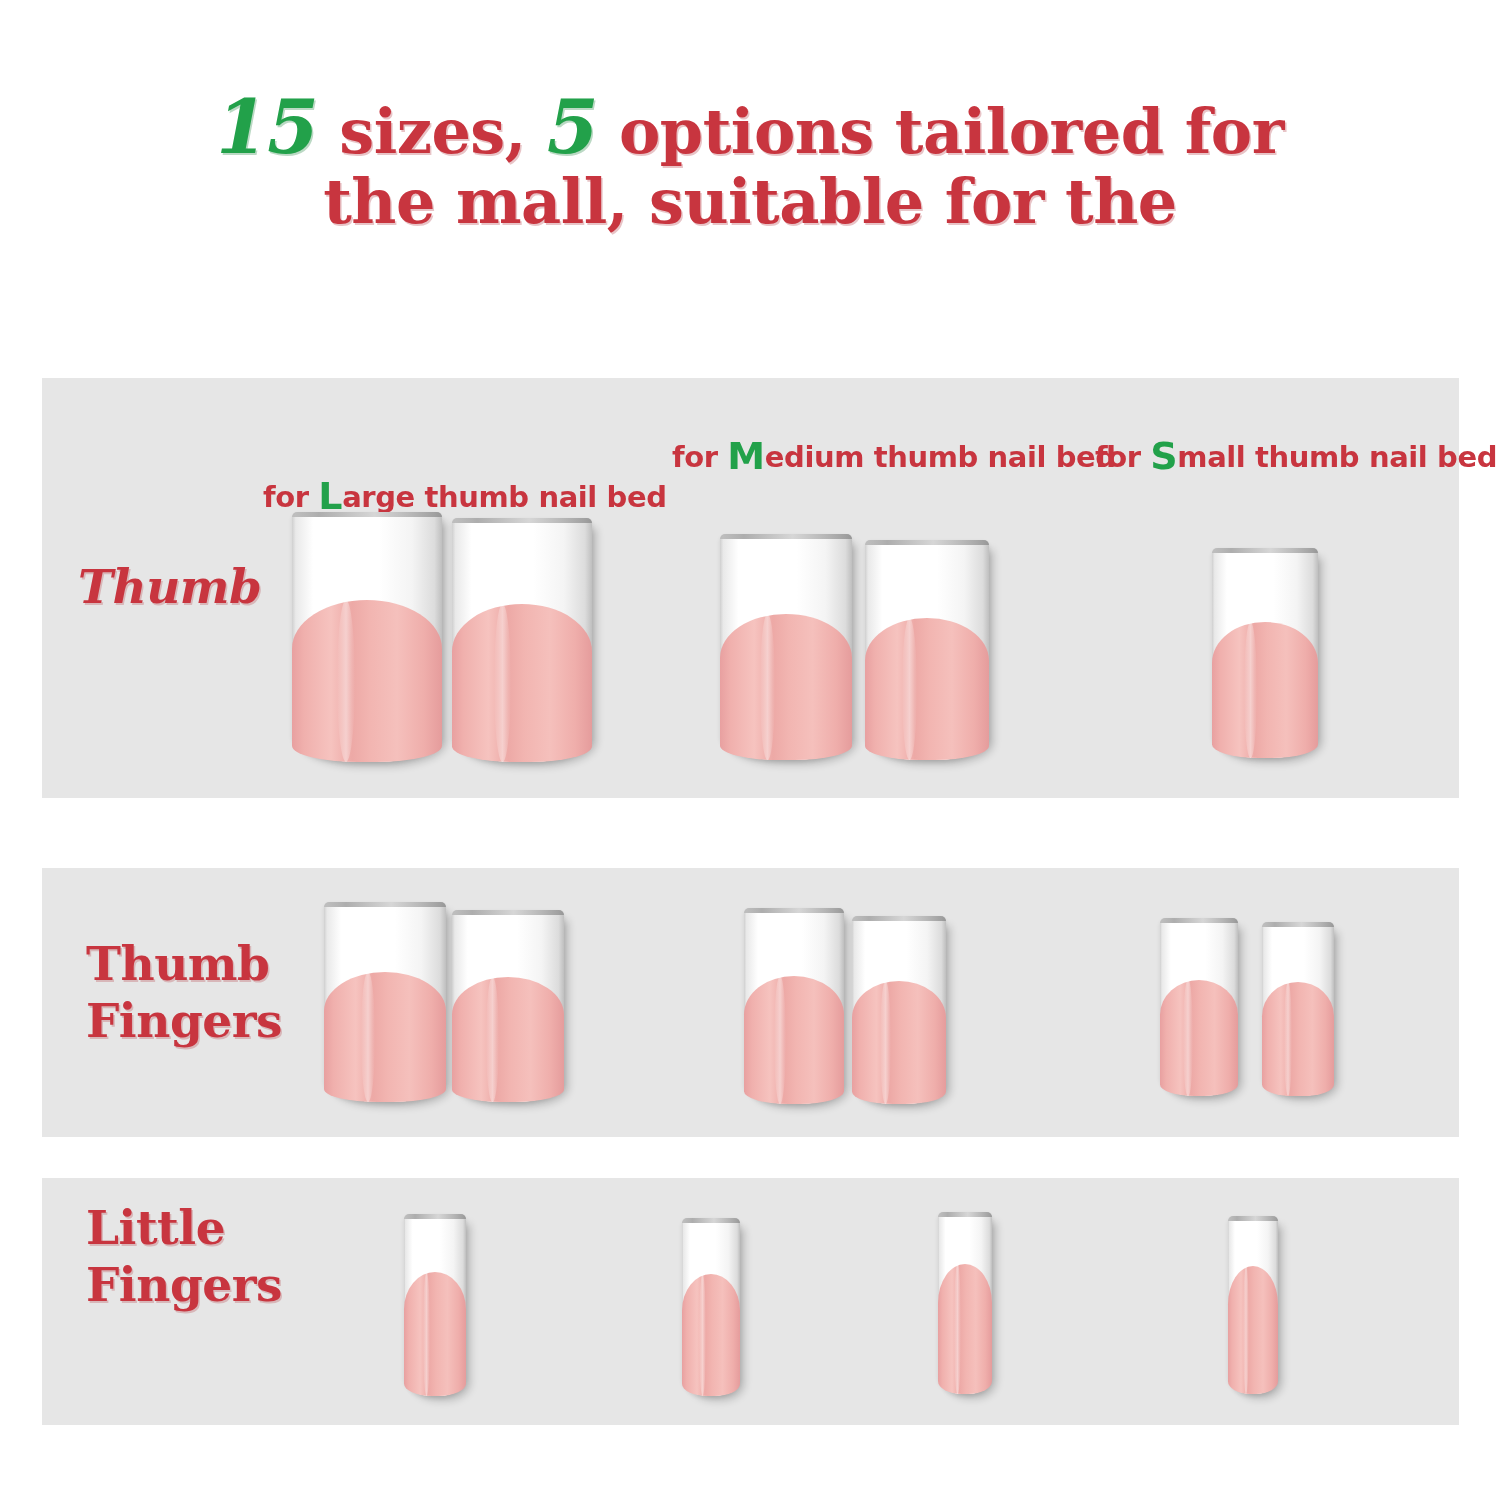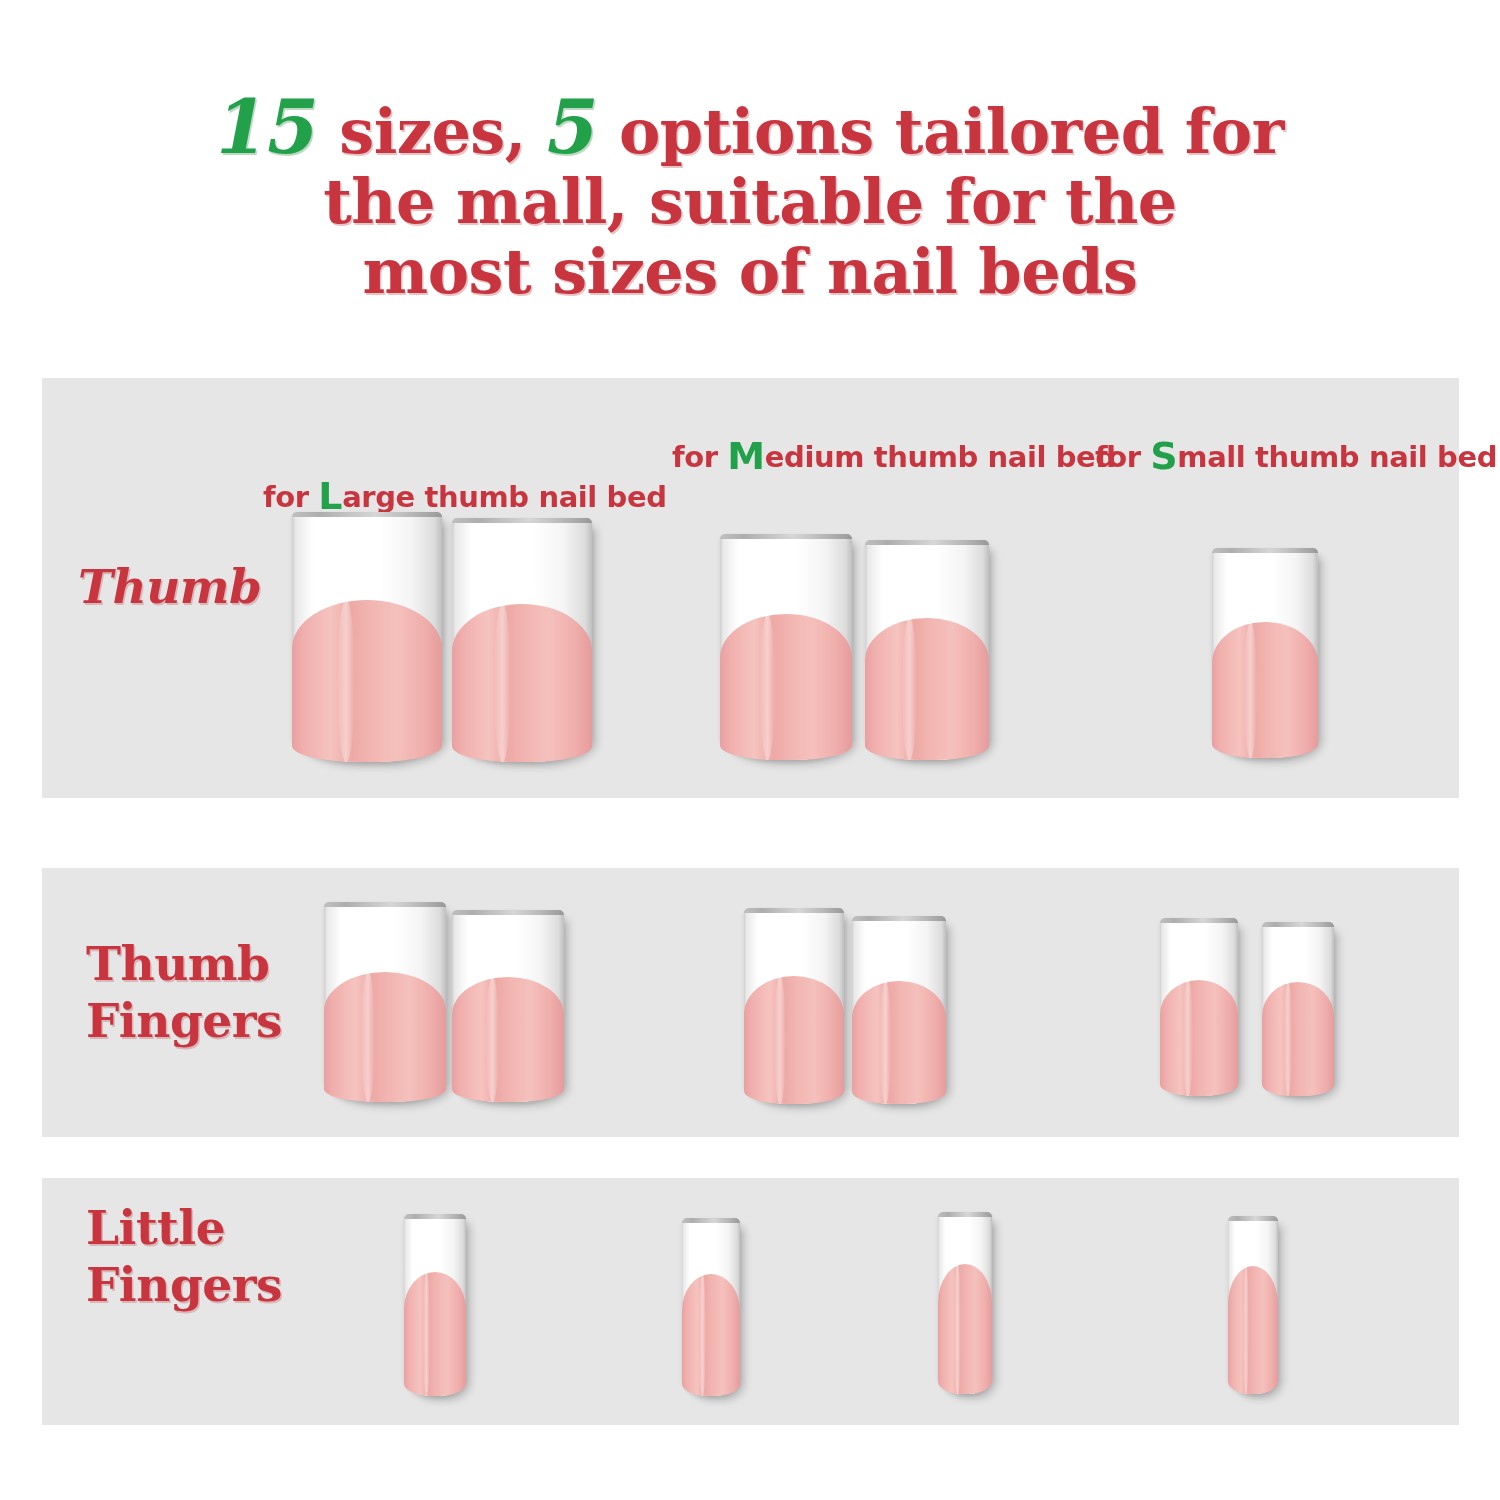--- a/index.html
+++ b/index.html
@@ -131,21 +131,20 @@
   }
 </style>
 </head>
 <body>
 
 <div id="stage">
 
   <div id="title">
     <span class="tline"><span class="num">15</span><span> sizes, </span><span class="num">5</span><span> options tailored for</span></span>
     <span class="tline">the mall, suitable for the</span>
-    <span class="tline">most sizes of nail beds</span>
   </div>
 
   <div class="panel" id="panel-thumb"></div>
   <div class="panel" id="panel-other"></div>
   <div class="panel" id="panel-little"></div>
 
   <div class="col-head" id="head-large"><span>for </span><span class="cap">L</span><span>arge thumb nail bed</span></div>
 
   <div class="col-head" id="head-small"><span>for </span><span class="cap">S</span><span>mall thumb nail bed</span></div>
 

